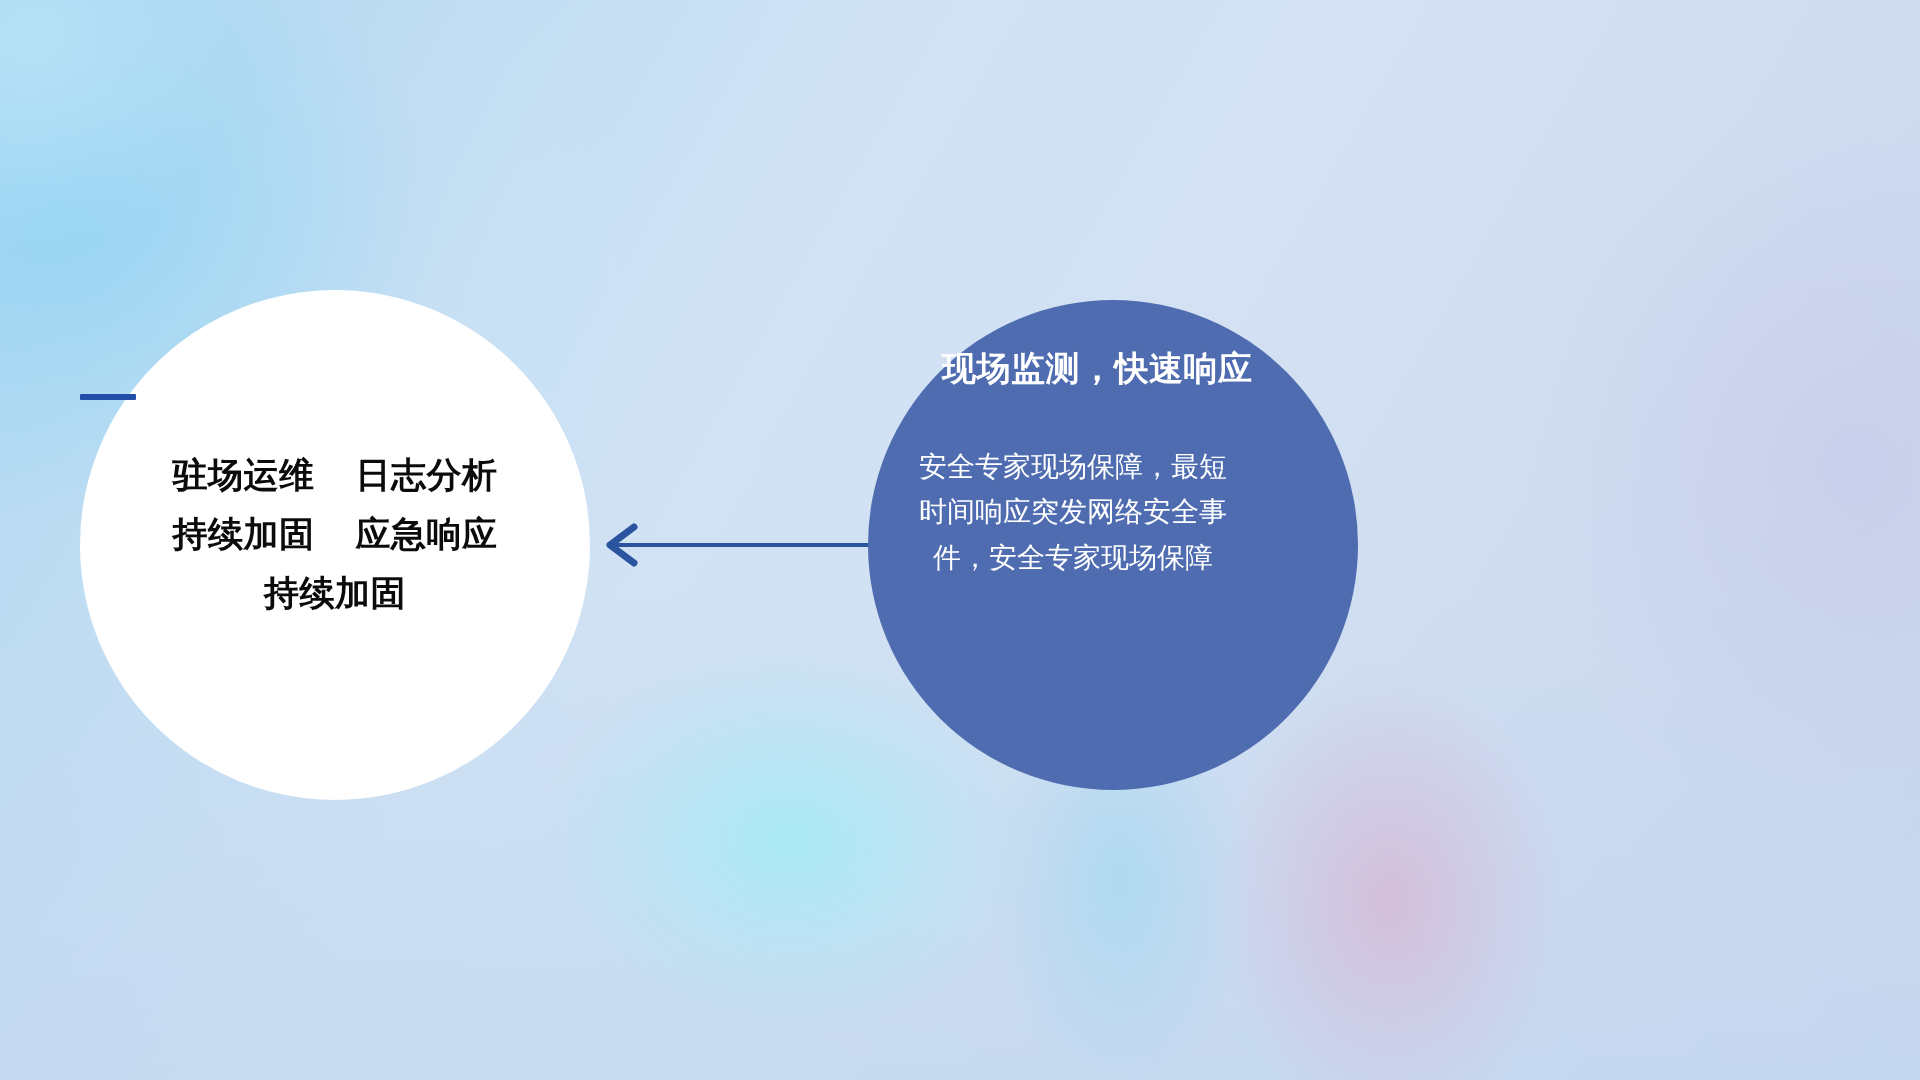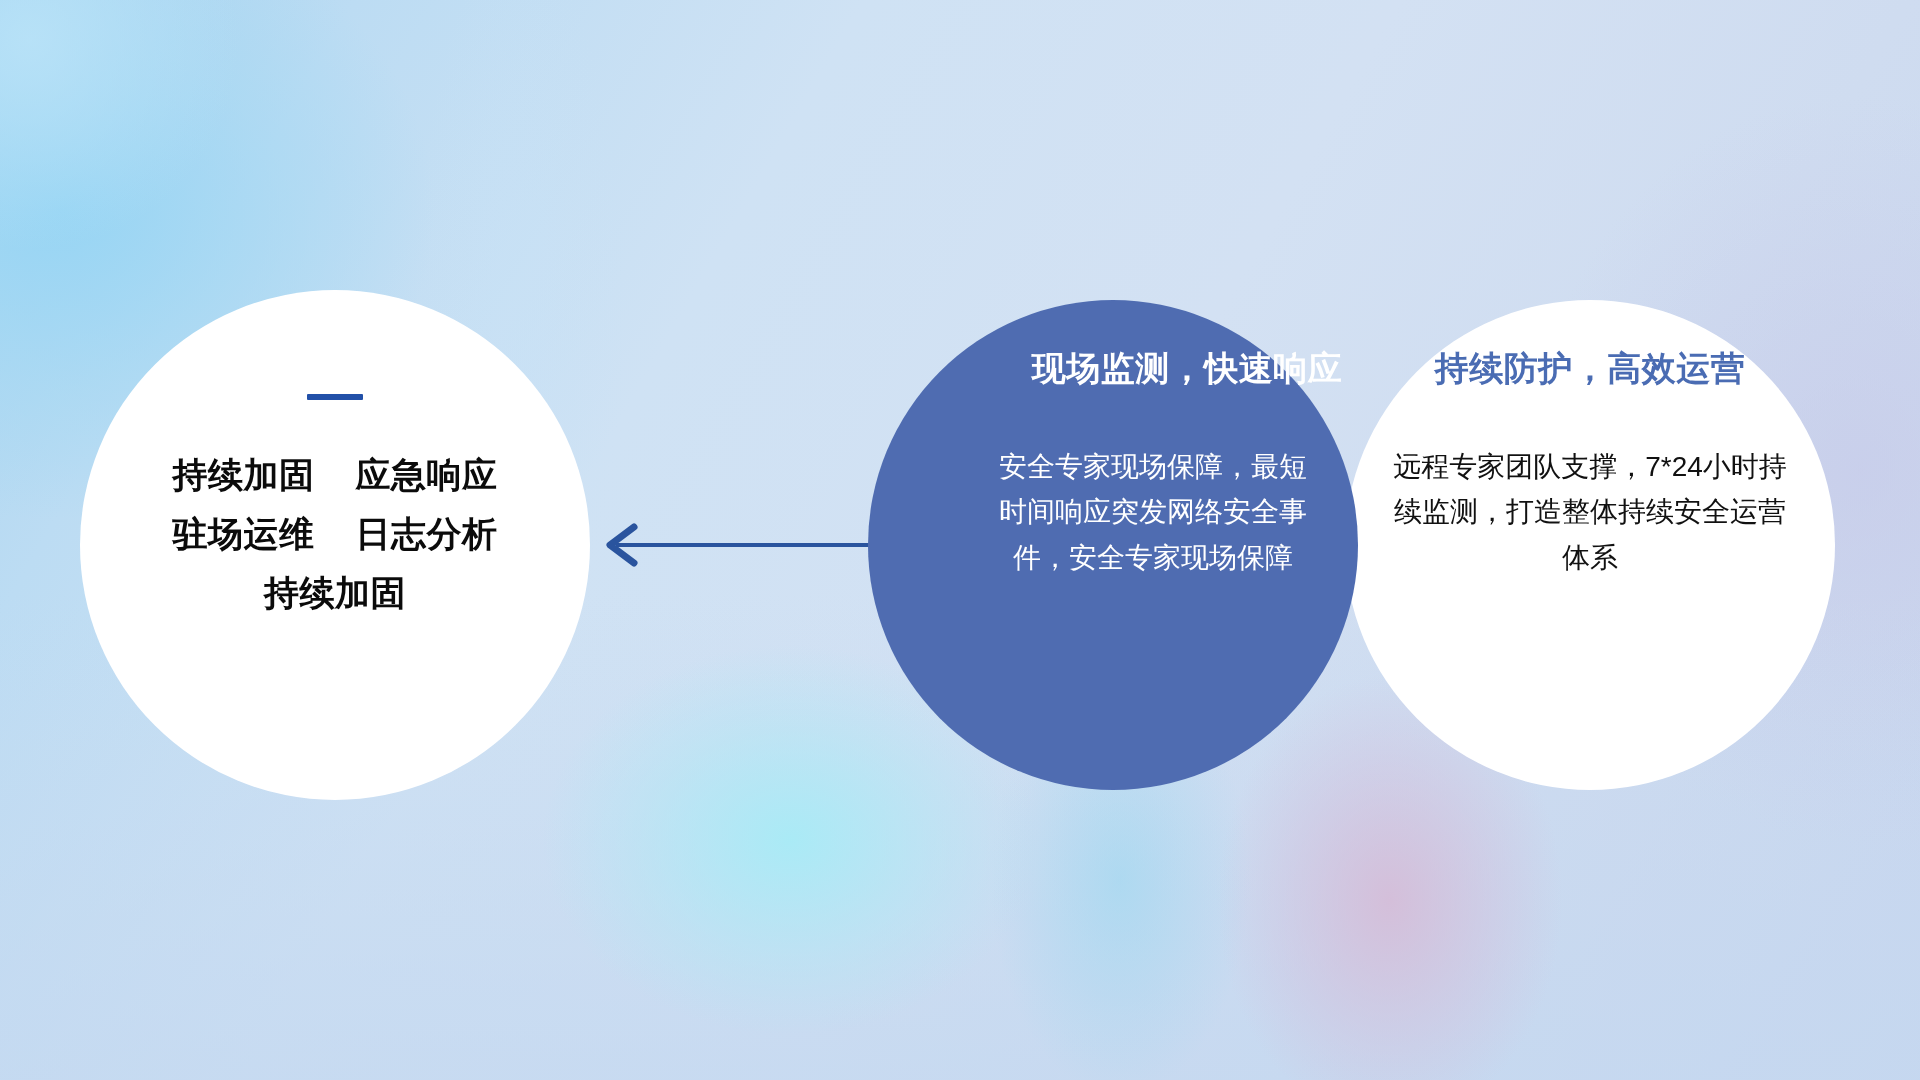--- a/index.html
+++ b/index.html
@@ -56,21 +56,20 @@
                 rgba(200,226,246,0.45) 0%, rgba(200,226,246,0.0) 70%);
   }
 
   
   .circle {
     position: absolute;
     border-radius: 50%;
     box-sizing: border-box;
     display: flex;
     flex-direction: column;
-    align-items: center;
   }
 
   .circle-left {
     left: 80px; top: 290px;
     width: 510px; height: 510px;
     background: #ffffff;
     justify-content: flex-start;
     padding-top: 104px;
   }
 
@@ -175,29 +174,25 @@
   <div class="bg-layer bg-glow-pink"></div>
 
   <svg class="arrow-svg" viewBox="0 0 290 60">
     <line x1="288" y1="30" x2="26" y2="30" stroke="#2a549e" stroke-width="4"></line>
     <polyline points="44,12 20,30 44,48" fill="none" stroke="#2a549e" stroke-width="7" stroke-linecap="round" stroke-linejoin="round"></polyline>
   </svg>
 
   <div class="circle circle-left">
     <div class="blue-dash"></div>
     <div class="left-lines">
+      <div class="left-line">驻场运维    日志分析</div>
       <div class="left-line">持续加固    应急响应</div>
-      <div class="left-line">驻场运维    日志分析</div>
       <div class="left-line">持续加固</div>
     </div>
   </div>
 
-  <div class="circle circle-right">
-    <div class="right-title">持续防护，高效运营</div>
-    <div class="right-body">远程专家团队支撑，7*24小时持续监测，打造整体持续安全运营体系</div>
-  </div>
 
   <div class="circle circle-mid">
     <div class="mid-title">现场监测，快速响应</div>
     <div class="mid-body">安全专家现场保障，最短时间响应突发网络安全事件，安全专家现场保障</div>
   </div>
 
 </div>
 
 </body></html>

